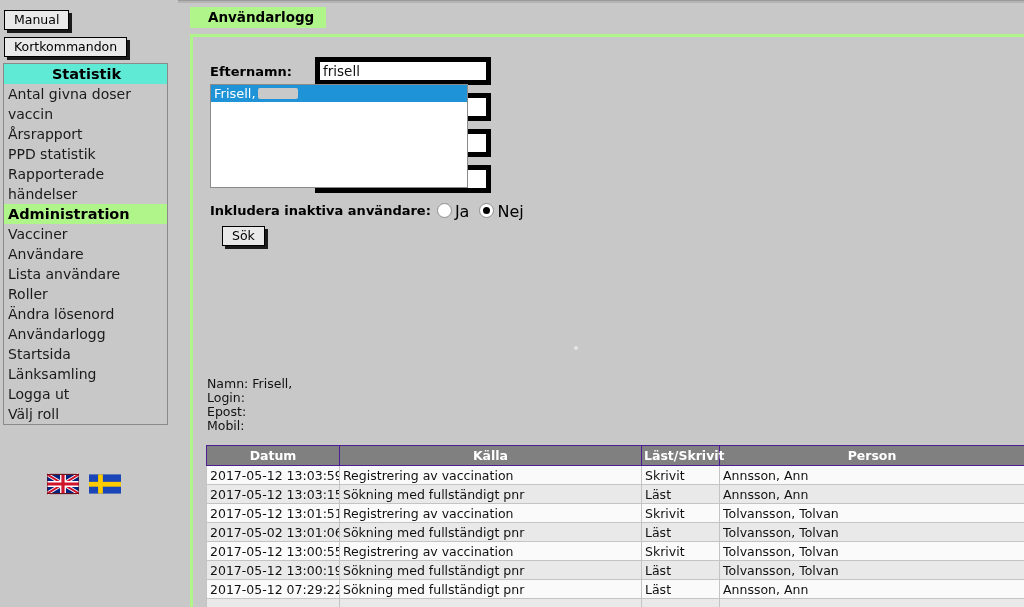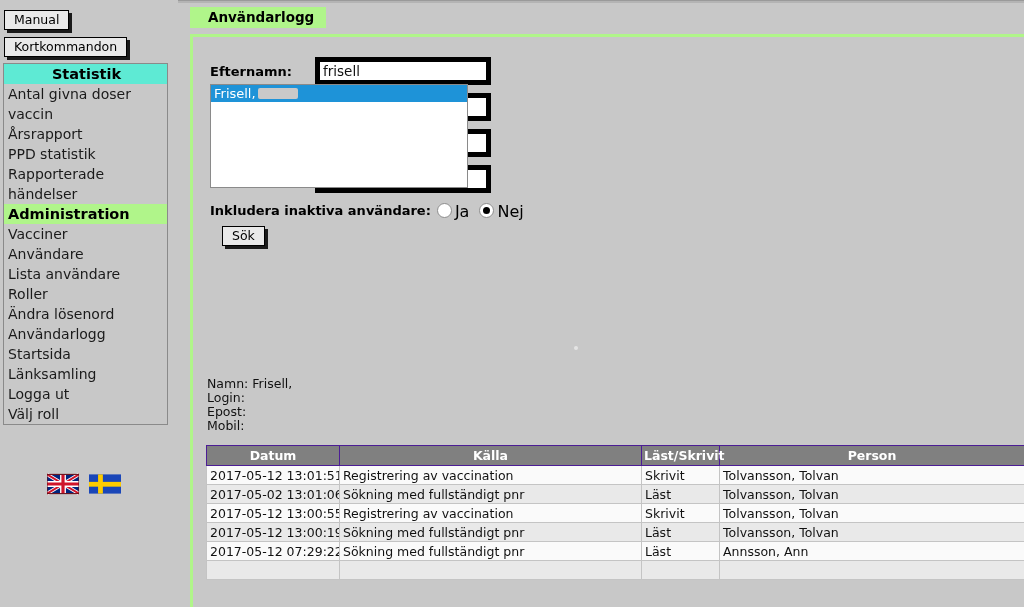--- a/index.html
+++ b/index.html
@@ -428,20 +428,32 @@
           <thead>
             <tr>
               <th>Datum</th>
               <th>Källa</th>
               <th>Läst/Skrivit</th>
               <th>Person</th>
             </tr>
           </thead>
           <tbody>
             <tr>
+              <td>2017-05-12 13:03:59</td>
+              <td>Registrering av vaccination</td>
+              <td>Skrivit</td>
+              <td>Annsson, Ann</td>
+            </tr>
+            <tr class="alt">
+              <td>2017-05-12 13:03:15</td>
+              <td>Sökning med fullständigt pnr</td>
+              <td>Läst</td>
+              <td>Annsson, Ann</td>
+            </tr>
+            <tr>
               <td>2017-05-12 13:01:51</td>
               <td>Registrering av vaccination</td>
               <td>Skrivit</td>
               <td>Tolvansson, Tolvan</td>
             </tr>
             <tr class="alt">
               <td>2017-05-02 13:01:06</td>
               <td>Sökning med fullständigt pnr</td>
               <td>Läst</td>
               <td>Tolvansson, Tolvan</td>

